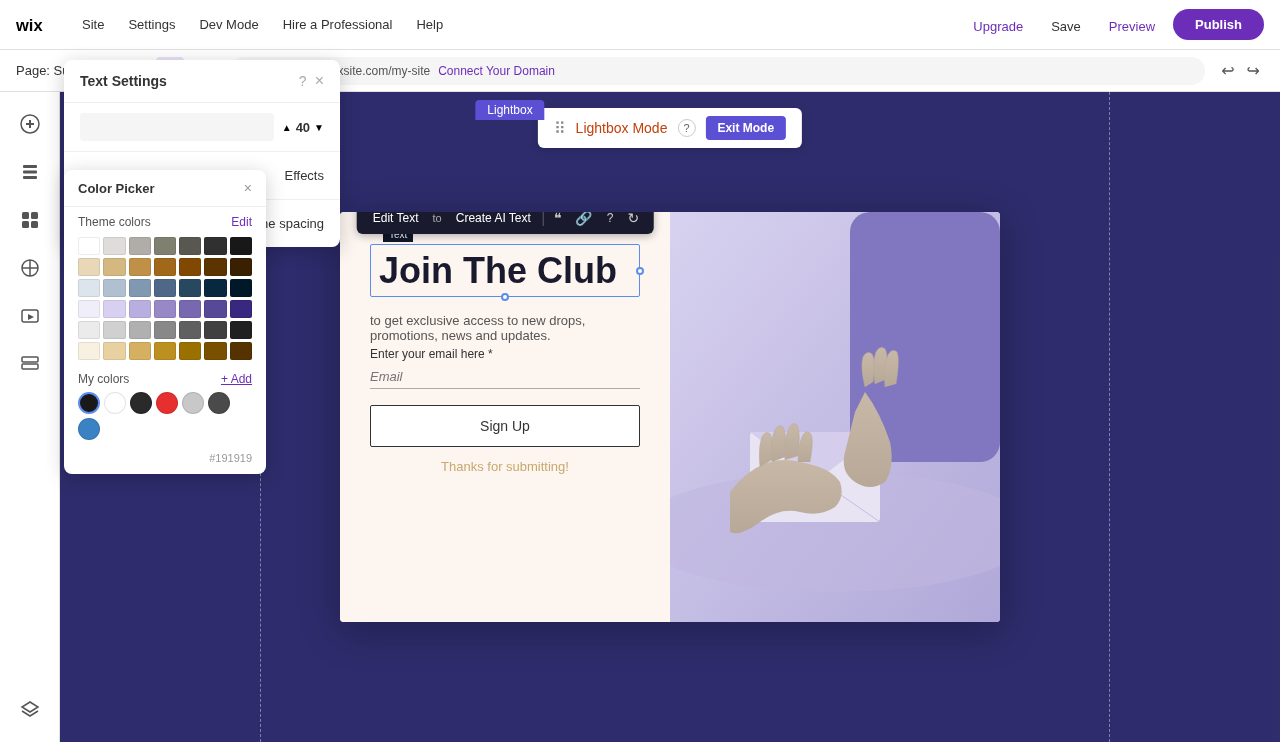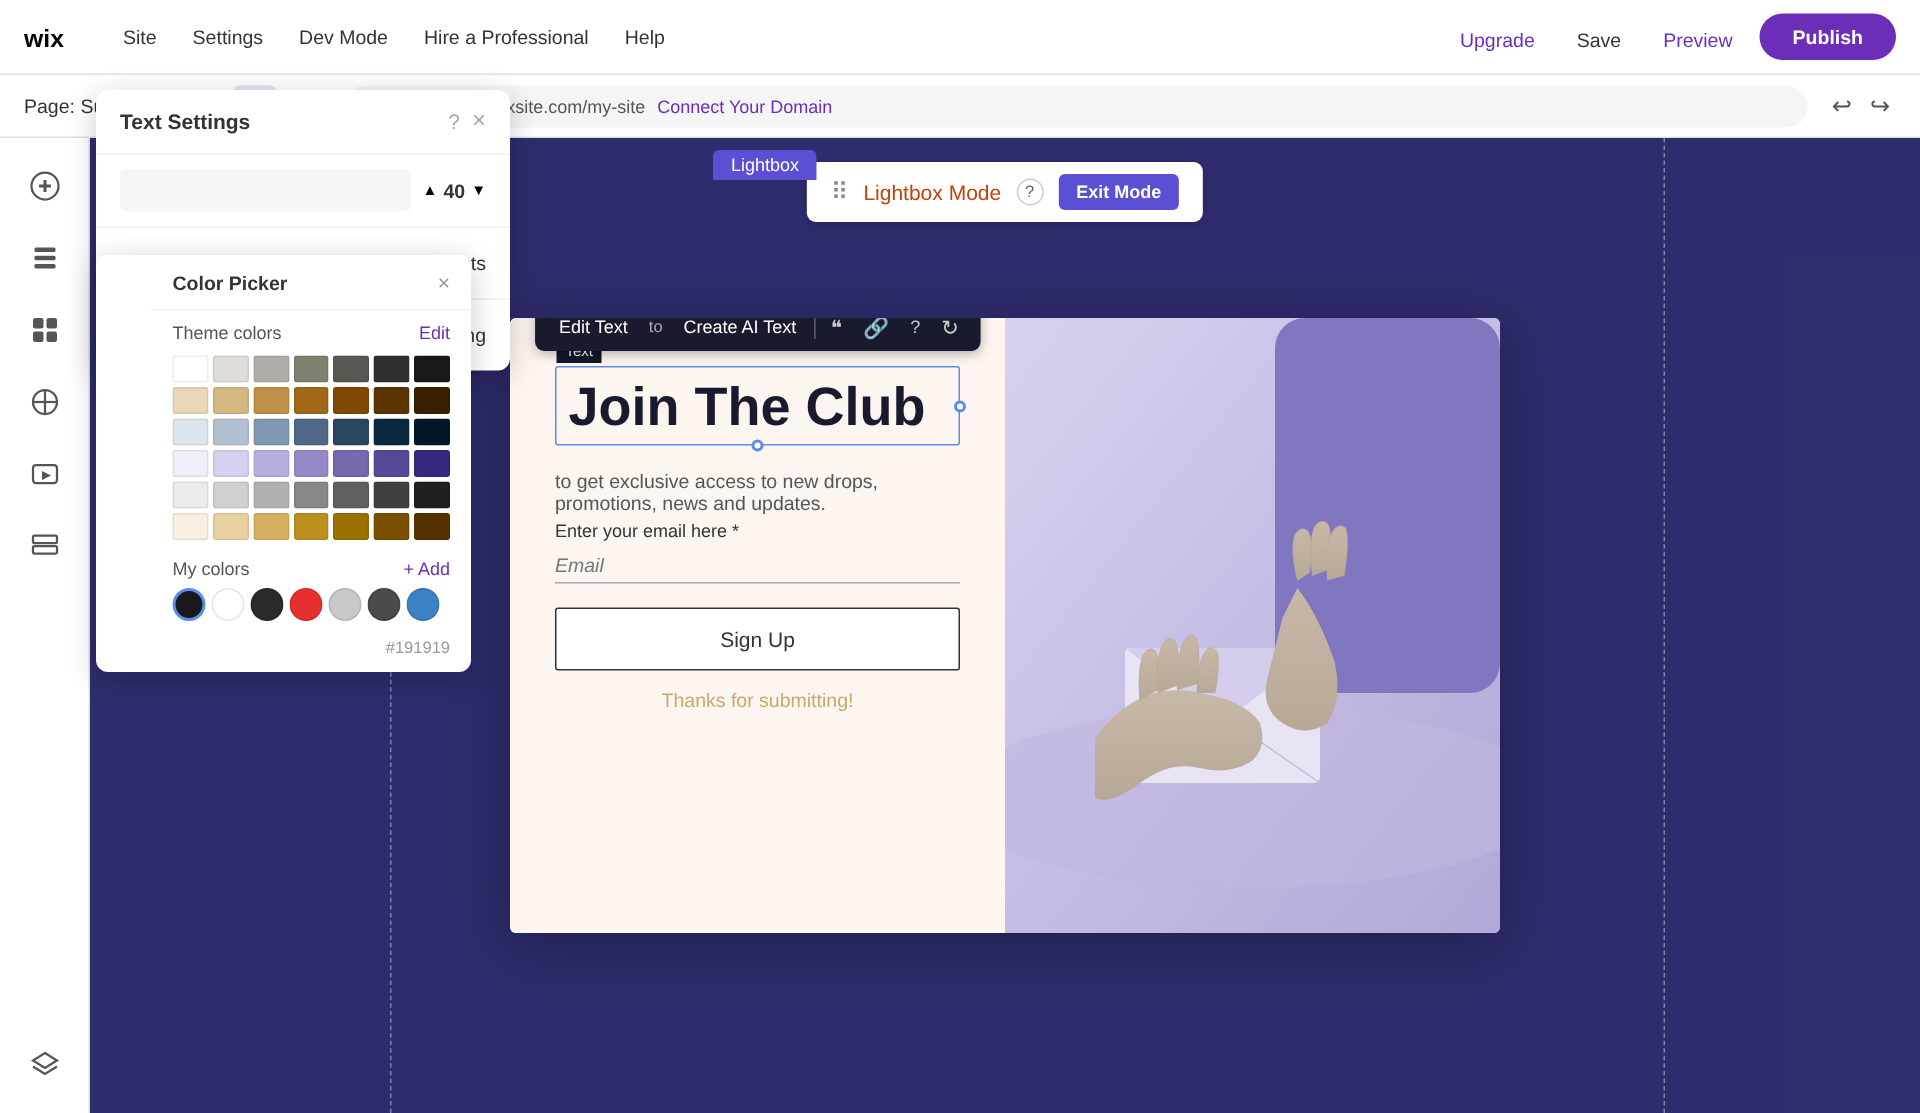--- a/index.html
+++ b/index.html
@@ -276,21 +276,21 @@
     }
     .text-element-selected {
       border: 1px solid #5b8def;
       border-radius: 2px;
       padding: 4px 8px;
       position: relative;
     }
     .text-label-tag {
       position: absolute;
       top: -18px;
-      left: 0;
+      left: 12px;
       background: #0f172a;
       color: #fff;
       font-size: 10px;
       padding: 2px 6px;
       border-radius: 3px 3px 0 0;
     }
     .selection-handle {
       width: 8px;
       height: 8px;
       background: #fff;
@@ -457,26 +457,25 @@
       align-items: center;
       color: #999;
       font-size: 14px;
     }
 
     
     .color-picker-panel {
       position: absolute;
       left: 64px;
       top: 170px;
-      width: 250px;
+      width: 202px;
       background: #fff;
       border-radius: 8px;
       box-shadow: 0 4px 20px rgba(0,0,0,0.2);
       z-index: 300;
-      padding-left: 37px;
     }
     .cp-header {
       display: flex;
       align-items: center;
       justify-content: space-between;
       padding: 10px 14px;
       border-bottom: 1px solid #eee;
     }
     .cp-title {
       font-size: 13px;
@@ -523,20 +522,21 @@
     .cp-my-colors-header {
       display: flex;
       justify-content: space-between;
       align-items: center;
       padding: 4px 14px 6px;
     }
     .cp-add-link {
       font-size: 12px;
       color: #6c2eb9;
       cursor: pointer;
+      text-decoration: underline;
     }
     .cp-my-swatches {
       padding: 0 14px 8px;
       display: flex;
       flex-wrap: wrap;
       gap: 4px;
     }
     .cp-my-swatch {
       width: 22px;
       height: 22px;

